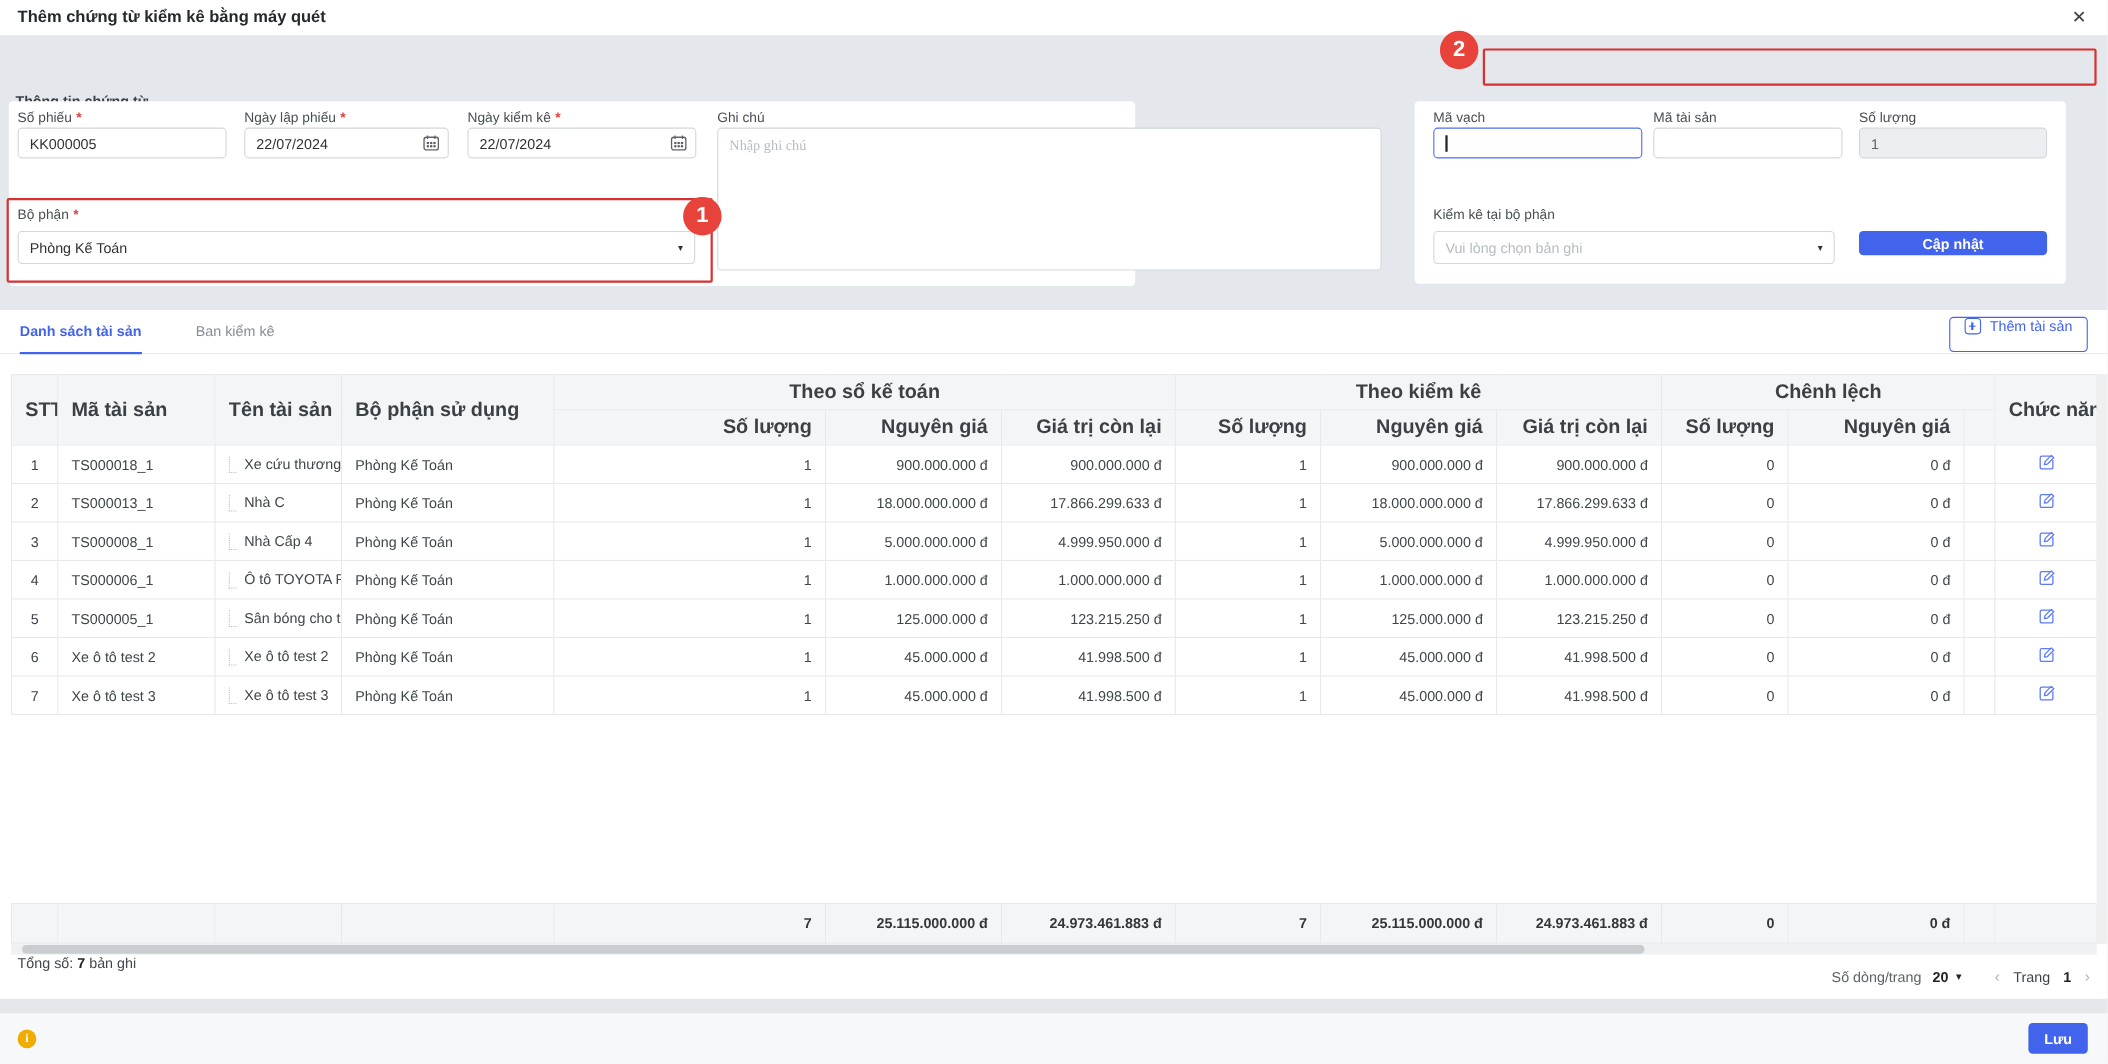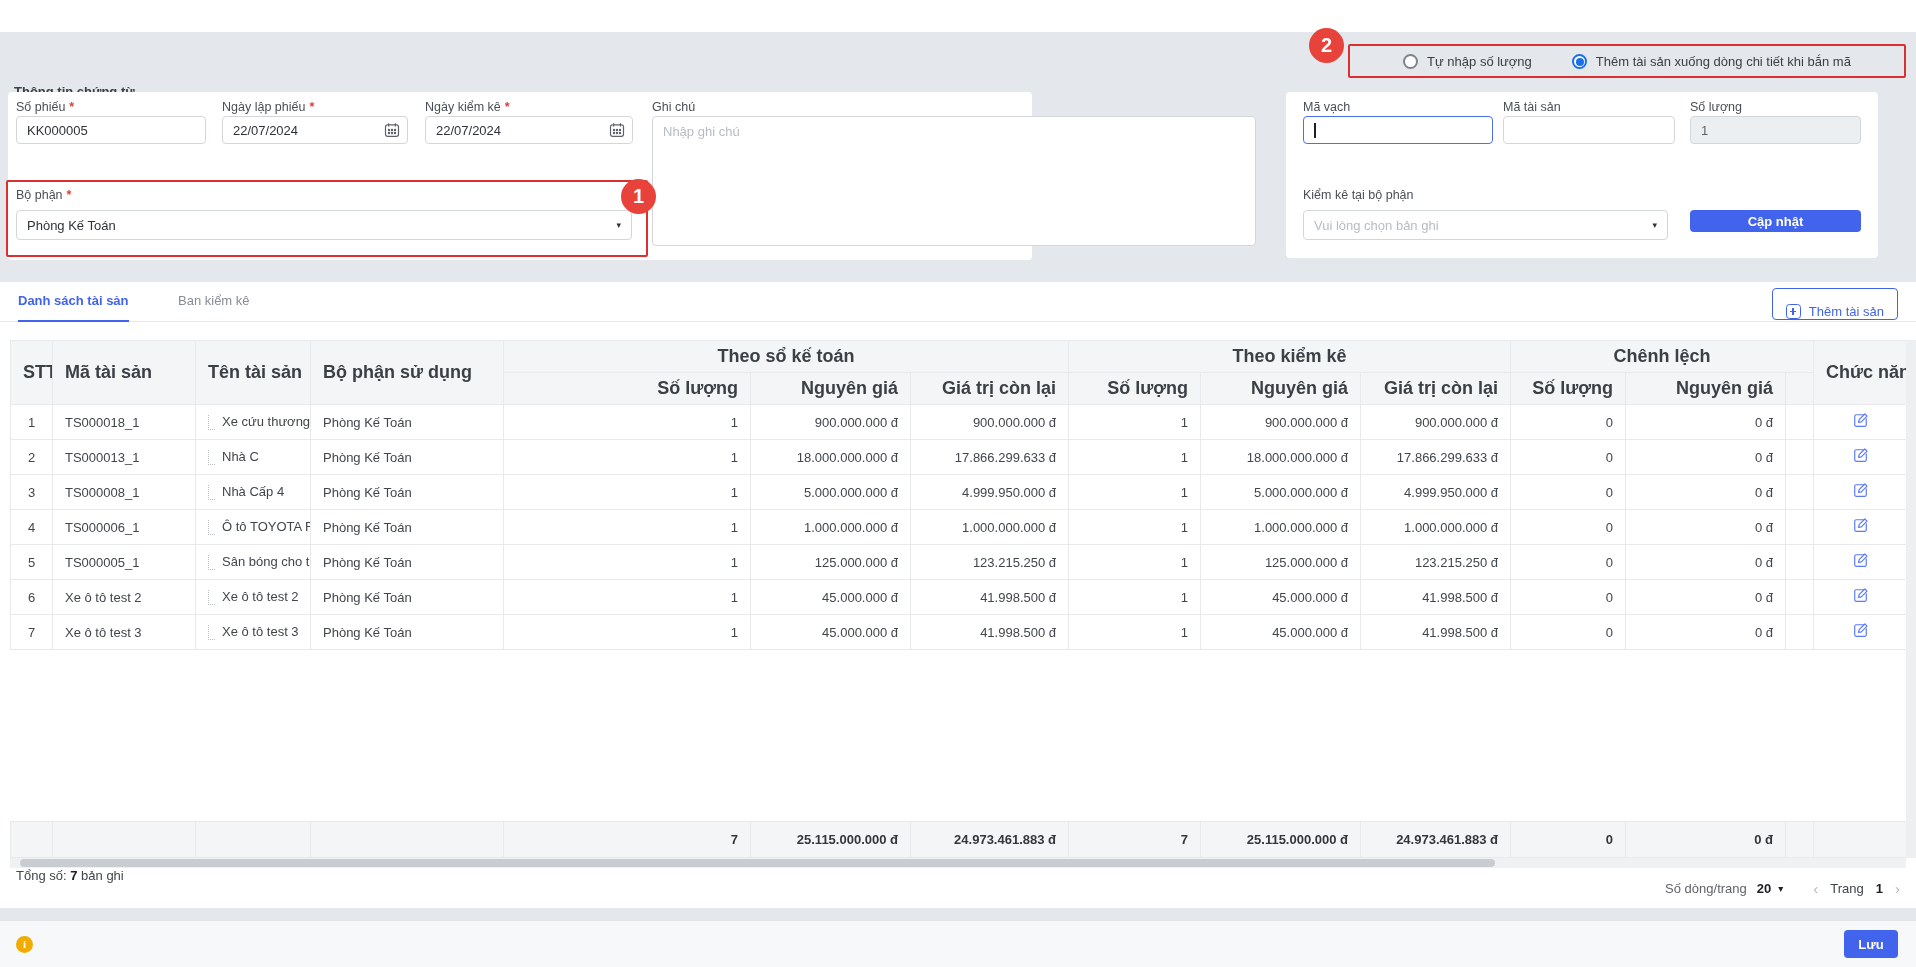--- a/index.html
+++ b/index.html
@@ -29,21 +29,21 @@
   .with-icon { padding-right:30px; }
   .cal-icon { position:absolute; width:16px; height:16px; pointer-events:none; }
   .caret { position:absolute; width:1.5px; height:15px; background:#202124; animation:blink 1s steps(1) infinite; }
   @keyframes blink { 50% { opacity:0; } }
 
   .select { position:absolute; height:30px; border:1px solid #d3d7dc; border-radius:4px; background:#fff; display:flex; align-items:center; padding:0 10px; cursor:pointer; }
   .select .val { flex:1; color:#2f3337; white-space:nowrap; overflow:hidden; }
   .select .val.ph { color:#b7bcc3; }
   .select .arrow { font-size:9px; color:#303437; margin-left:6px; }
 
-  textarea.note { position:absolute; resize:none; border:1px solid #d3d7dc; border-radius:4px; padding:7px 10px; font-family:Liberation Sans, sans-serif; font-size:13px; color:#2f3337; }
+  textarea.note { position:absolute; resize:none; border:1px solid #d3d7dc; border-radius:4px; padding:7px 10px; font-family:Liberation Serif, serif; font-size:13px; color:#2f3337; }
   textarea.note::placeholder { color:#b7bcc3; }
 
   .btn-primary { position:absolute; background:#4263eb; color:#fff; border:none; border-radius:4px; font-weight:700; font-size:13px; font-family:inherit; cursor:pointer; }
 
   
   .anno-box { position:absolute; border:2.5px solid #d93030; border-radius:2px; pointer-events:none; z-index:5; }
   .anno-box1 { left:6px; top:180px; width:642px; height:77px; }
   .anno-box2 { left:1348px; top:44px; width:558px; height:34px; }
   .anno-badge { position:absolute; width:35px; height:35px; border-radius:50%; background:#e8433b; color:#fff; font-size:20px; font-weight:700; display:flex; align-items:center; justify-content:center; z-index:6; }
   .anno-badge1 { left:621px; top:179px; }
@@ -55,21 +55,21 @@
   .rdo { width:15px; height:15px; border-radius:50%; border:2px solid #7d848b; background:#fff; position:relative; flex:0 0 auto; }
   .rdo.on { border-color:#1a6fe8; }
   .rdo.on::after { content:""; position:absolute; left:2.5px; top:2.5px; width:8px; height:8px; border-radius:50%; background:#1a6fe8; }
 
   
   .table-section { position:absolute; left:0; top:282px; width:100%; height:586px; background:#fff; }
   .tabs { position:relative; height:40px; border-bottom:1px solid #e7e9ec; }
   .tab { position:absolute; top:0; height:40px; line-height:38px; font-weight:700; cursor:pointer; }
   .tab1 { left:18px; color:#4263eb; border-bottom:2.5px solid #4263eb; }
   .tab2 { left:178px; color:#878d94; font-weight:400; }
-  .btn-add { position:absolute; right:18px; top:6px; height:32px; padding:0 13px; background:#fff; border:1px solid #4263eb; border-radius:4px; color:#4263eb; font-size:13px; font-weight:400; display:flex; align-items:flex-end; gap:8px; cursor:pointer; font-family:inherit; }
+  .btn-add { position:absolute; right:18px; top:6px; height:32px; padding:0 13px; background:#fff; border:1px solid #4263eb; border-radius:4px; color:#4263eb; font-size:13px; font-weight:400; display:flex; align-items:flex-start; gap:8px; cursor:pointer; font-family:inherit; }
   .plus-ic { width:15px; height:15px; border:1.3px solid #4263eb; border-radius:3.5px; position:relative; }
   .plus-ic::before,.plus-ic::after { content:""; position:absolute; background:#4263eb; }
   .plus-ic::before { left:3px; top:5.8px; width:6.5px; height:1.3px; }
   .plus-ic::after { left:5.6px; top:3.2px; width:1.3px; height:6.5px; }
 
   .tbl-wrap { position:absolute; left:10px; top:58px; width:1896px; }
   table { border-collapse:collapse; table-layout:fixed; width:1896px; }
   th,td { border:1px solid #e7e9ec; font-weight:400; padding:0 12px; overflow:hidden; white-space:nowrap; }
   thead th { background:#f4f5f7; color:#3b4045; font-weight:700; font-size:18px; height:32px; }
   thead .grp { text-align:center; }
@@ -107,35 +107,29 @@
   .info-bar { position:absolute; left:0; top:920px; width:100%; height:47px; background:#f7f8f9; border-top:1px solid #e3e6e9; display:flex; align-items:center; }
   .info-ic { width:17px; height:17px; border-radius:50%; background:#f0ac00; color:#fff; font-weight:700; font-size:11px; font-family:"Liberation Serif",serif; display:flex; align-items:center; justify-content:center; margin:0 10px 0 16px; flex:0 0 auto; }
   .info-text { color:#3f4449; }
   .btn-save { right:18px; top:9px; width:54px; height:28px; position:absolute; }
 </style>
 </head>
 <body>
 
 <div class="dialog">
 
+  <div class="titlebar">
+    <span class="title">Thêm chứng từ kiểm kê bằng máy quét</span>
+    <span class="close-btn">✕</span>
+  </div>
 
   <div class="gray-band">
     <div class="section-title">Thông tin chứng từ</div>
   </div>
 
-  <div class="radio-group">
-    <label class="radio">
-      <span class="rdo"></span>
-      <span>Tự nhập số lượng</span>
-    </label>
-    <label class="radio">
-      <span class="rdo on"></span>
-      <span>Thêm tài sản xuống dòng chi tiết khi bắn mã</span>
-    </label>
-  </div>
   <div class="anno-box anno-box2"></div>
   <div class="anno-badge anno-badge2">2</div>
 
   <div class="card card-left">
     <span class="fld-label req" style="left:8px; top:8px;">Số phiếu</span>
     <input class="inp" style="left: 8px; top: 24px; width: 190px;" value="KK000005">
 
     <span class="fld-label req" style="left:214px; top:8px;">Ngày lập phiếu</span>
     <input class="inp with-icon" style="left: 214px; top: 24px; width: 186px;" value="22/07/2024">
     <svg class="cal-icon" style="left:376px; top:30px;" viewBox="0 0 16 16" fill="none" stroke="#5f6368" stroke-width="1.2">

